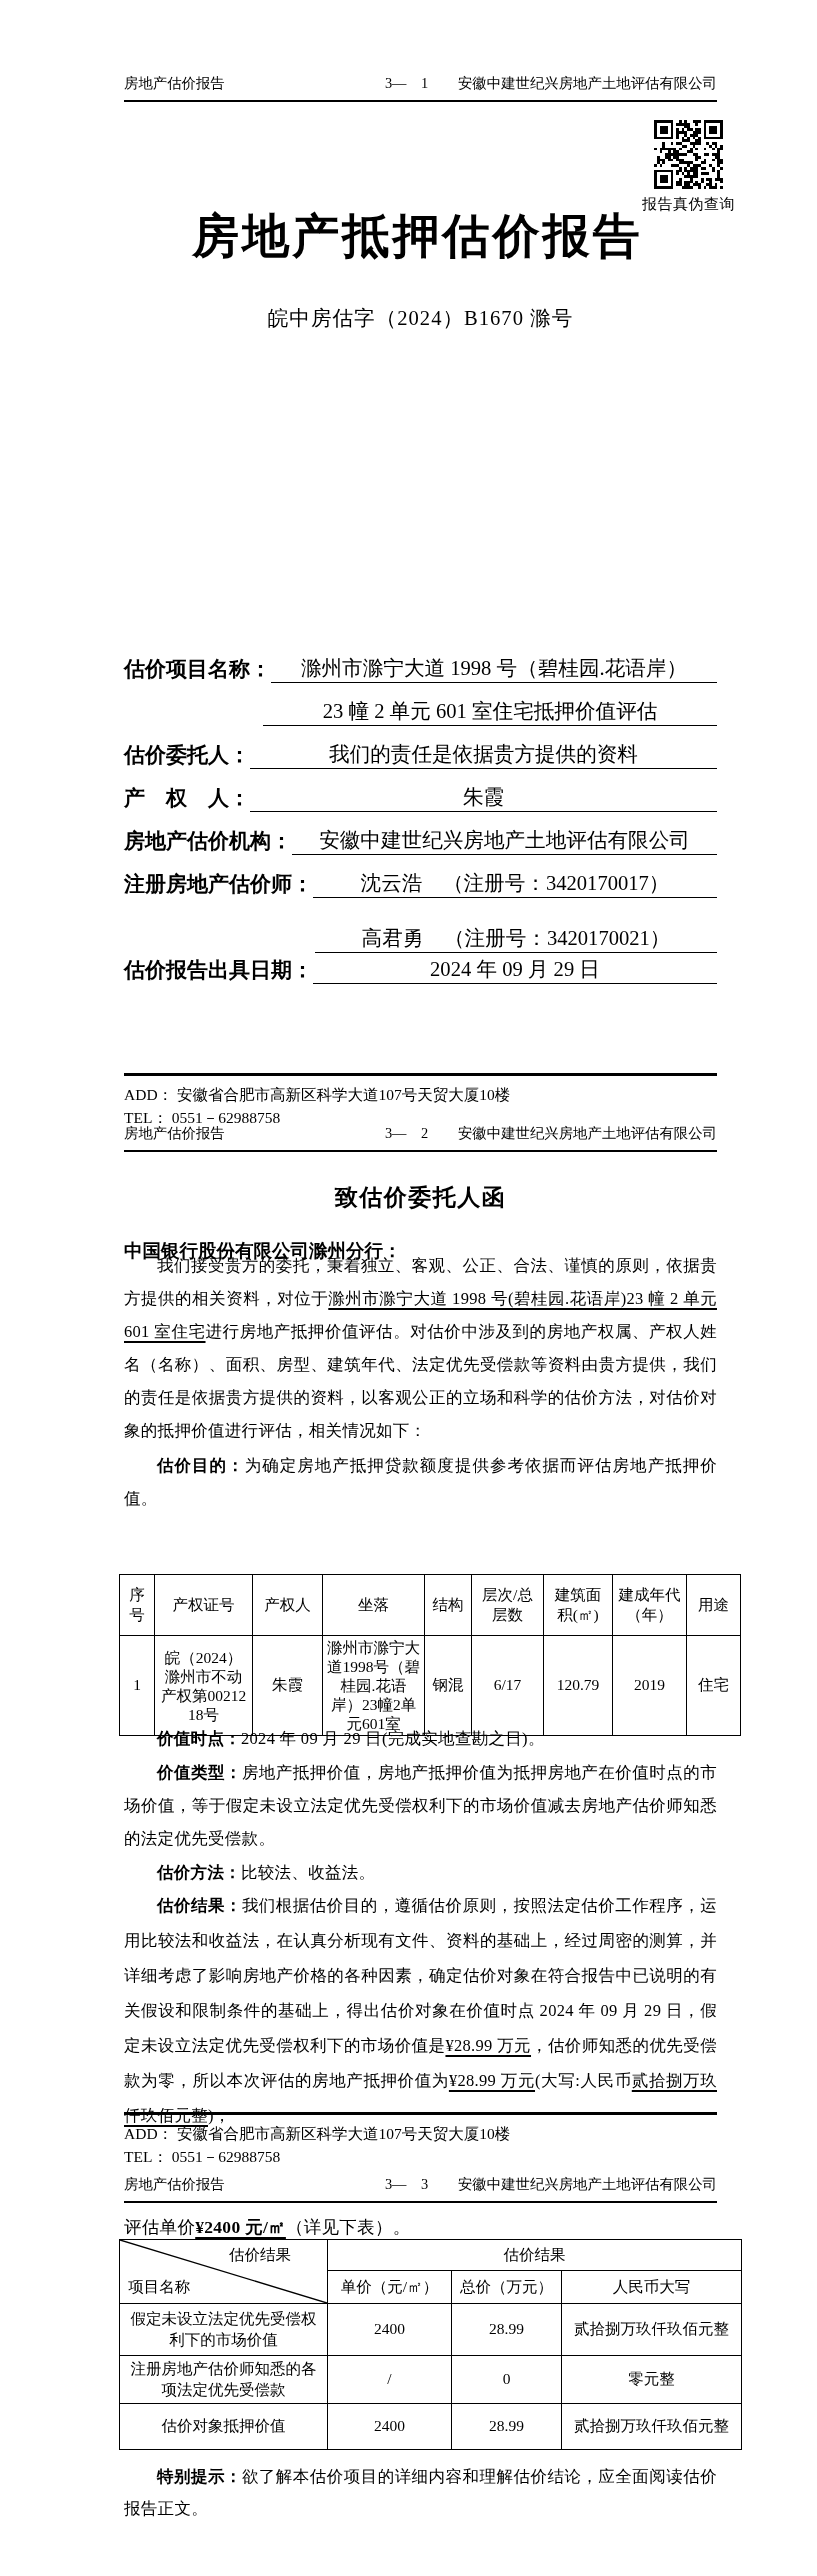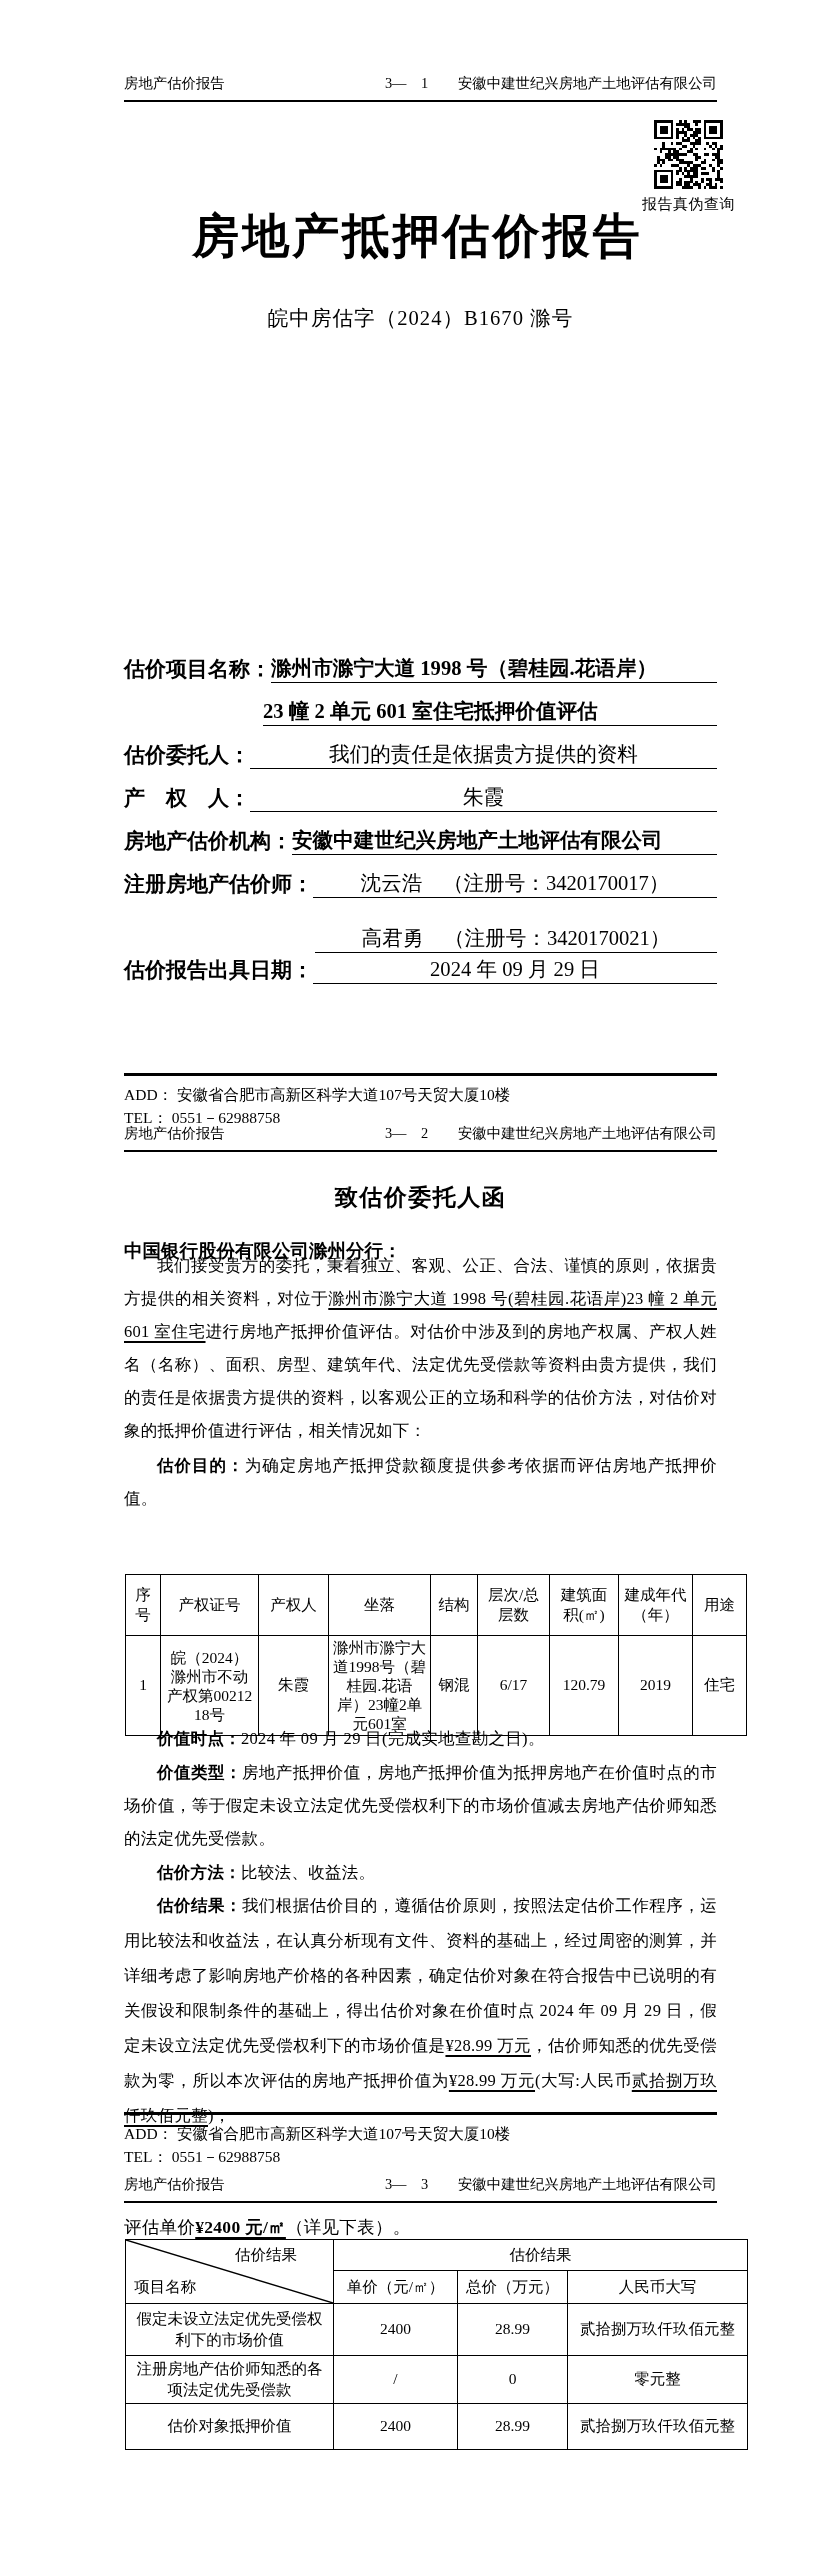--- a/index.html
+++ b/index.html
@@ -17,33 +17,33 @@
   .qr-box{display:block;margin:0 auto;width:69px;height:69px;}
   .qr-cap{margin-top:6.2px;font-size:15px;letter-spacing:0.5px;}
   .cover-title{position:absolute;left:124px;right:107px;top:205px;text-align:center;
                font-size:47px;font-weight:bold;letter-spacing:3.1px;line-height:62px;}
   .cover-docno{position:absolute;left:124px;right:101px;top:304px;text-align:center;
                font-size:20.6px;letter-spacing:1px;}
   .frow{position:absolute;left:124px;right:101px;height:28px;display:flex;align-items:flex-end;
         font-size:20.6px;line-height:27px;white-space:pre;}
   .frow .lab{font-weight:bold;font-size:21px;flex:0 0 auto;}
   .frow .val{flex:1 1 auto;border-bottom:1.5px solid #000;text-align:center;}
-  .frow .val.left{text-align:left;font-weight:bold;}
+  .frow .val.left{text-align:center;}
   .sp270{flex:0 0 139px;} .sp370{flex:0 0 191px;}
   
   .h2title{position:absolute;left:124px;right:101px;text-align:center;
            font-size:23px;font-weight:bold;letter-spacing:1.5px;}
   .salut{position:absolute;left:124px;font-size:18.5px;font-weight:bold;}
   .para{position:absolute;left:124px;right:101px;font-size:16.5px;line-height:33px;
         text-align:justify;text-indent:33px;letter-spacing:0.3px;}
   .para .lbl{font-weight:bold;}
   .useg{text-decoration:underline;text-underline-offset:4.1px;text-decoration-thickness:1.5px;}
   .b{font-weight:bold;}
   
-  table{border-collapse:collapse;table-layout:fixed;margin-left:6px;}
+  table{border-collapse:collapse;table-layout:fixed;}
   .doc-table{position:absolute;left:119px;}
   .doc-table td,.doc-table th{border:1px solid #000;font-weight:normal;text-align:center;
         vertical-align:middle;font-size:15.5px;line-height:20.6px;padding:2.1px 3.1px;
         word-break:break-all;}
   .t1 th{height:56px;}
   .t1 .zl{line-height:19px;}
   .corner{position:relative;padding:0;}
   .corner svg{position:absolute;left:0;top:0;width:100%;height:100%;}
   .corner .ctop{position:absolute;top:5.2px;right:36px;font-size:15.5px;}
   .corner .cbot{position:absolute;bottom:5.2px;left:8.2px;font-size:15.5px;}
@@ -538,15 +538,18 @@
     </tr>
     <tr style="height:46px;">
       <td>估价对象抵押价值</td>
       <td>2400</td>
       <td>28.99</td>
       <td>贰拾捌万玖仟玖佰元整</td>
     </tr>
   </tbody>
     </table>
 
+  <div class="para" style="top:2461px;line-height:32px;">
+    <span class="lbl">特别提示：</span><span>欲了解本估价项目的详细内容和理解估价结论，应全面阅读估价报告正文。</span>
+  </div>
 
 </div>
 
 
 </body></html>

